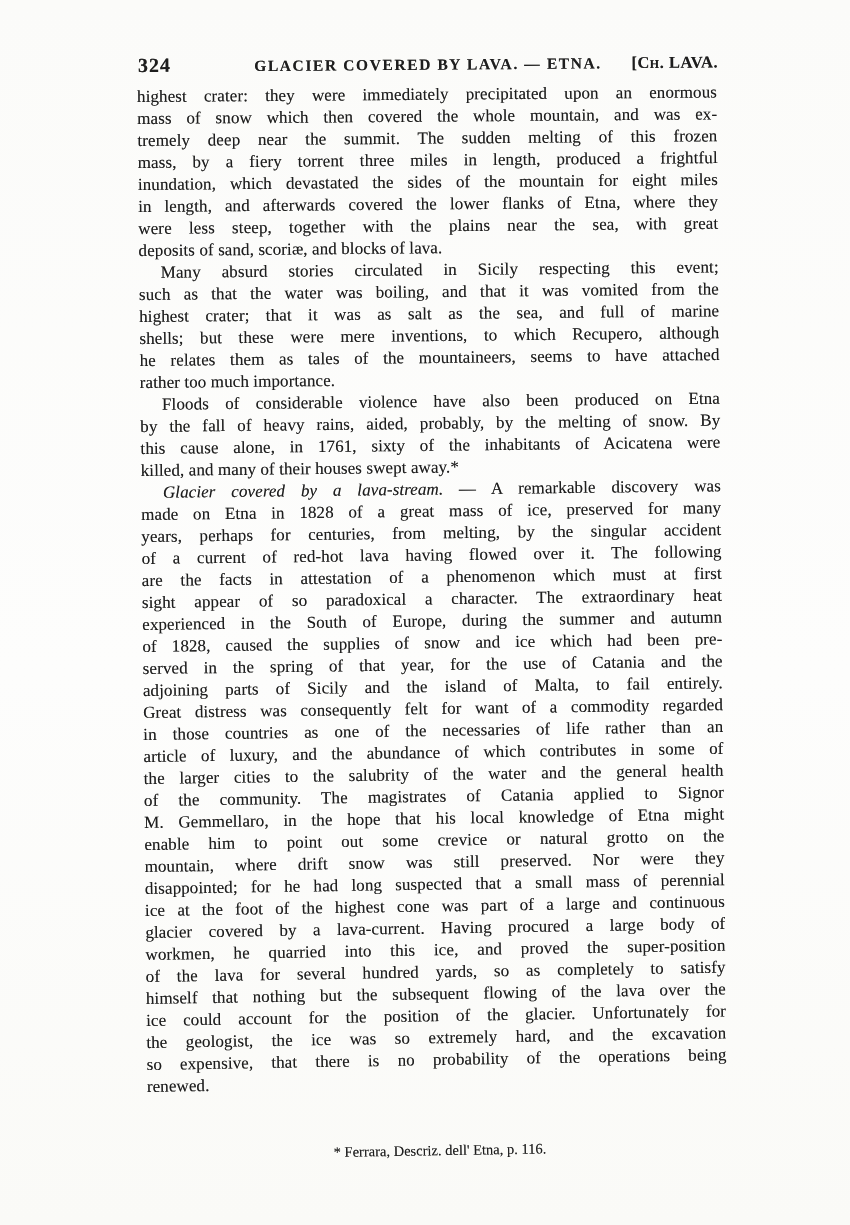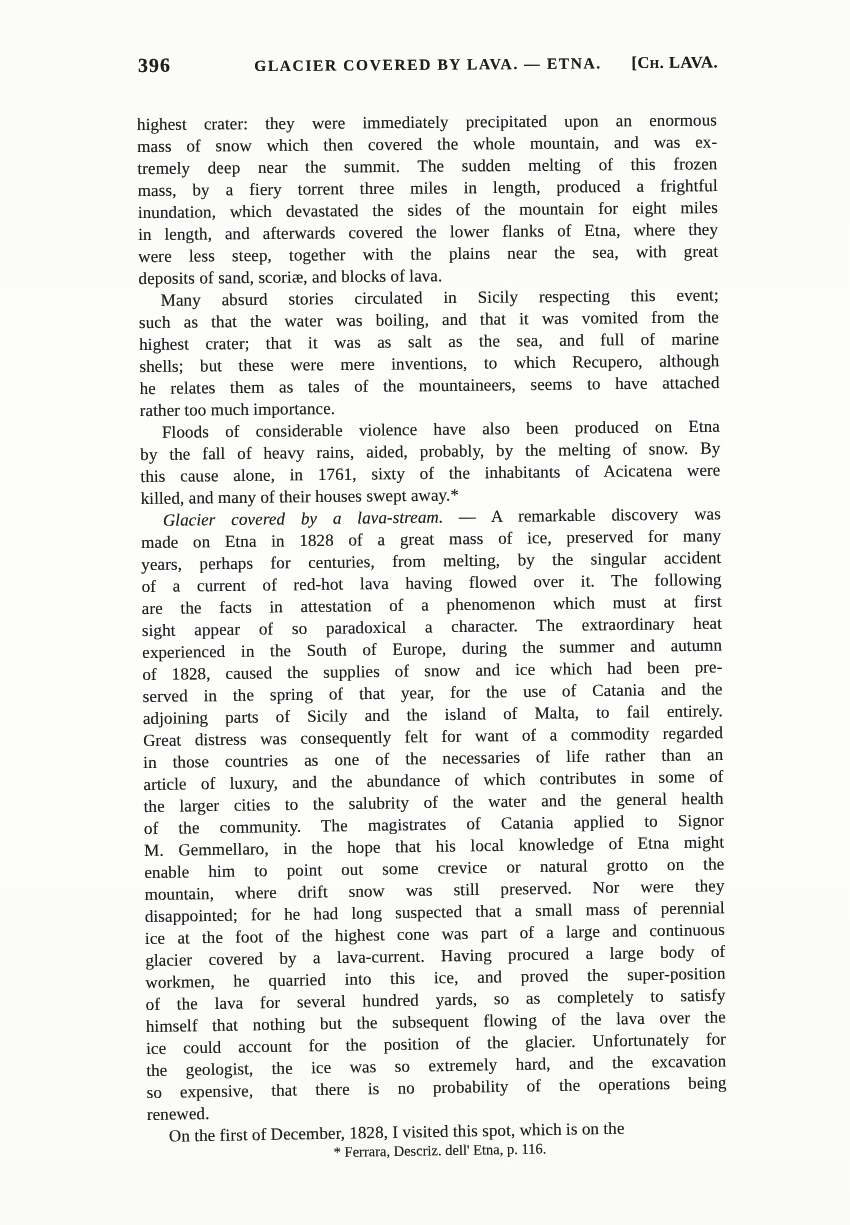--- a/index.html
+++ b/index.html
@@ -49,21 +49,20 @@
     white-space: nowrap;
   }
   .body {
     position: absolute;
     left: 137px;
     top: 86px;
     width: 580px;
     font-size: 17px;
     line-height: 22px;
     letter-spacing: 0.1px;
-    margin-top: 28px;
   }
   .line {
     white-space: nowrap;
     transform-origin: 0 50%;
   }
   .line.just {
     white-space: normal;
     text-align: justify;
     text-align-last: justify;
   }
@@ -78,21 +77,21 @@
     font-size: 14.5px;
     transform: rotate(-0.95deg);
     transform-origin: 0 50%;
   }
 </style>
 </head>
 <body>
 
 <div class="page">
   <div class="header">
-    <span class="page-num">396</span>
+    <span class="page-num">324</span>
     <span class="running-title">GLACIER COVERED BY LAVA. — ETNA.</span>
     <span class="chapter">[Ch. LAVA.</span>
   </div>
 
   <div class="body">
       <div>
         <div class="line just" style="transform: translateX(0px) rotate(-0.45deg);">highest crater: they were immediately precipitated upon an enormous</div>
         <div class="line just" style="transform: translateX(0.2px) rotate(-0.46deg);">mass of snow which then covered the whole mountain, and was ex-</div>
         <div class="line just" style="transform: translateX(0.4px) rotate(-0.47deg);">tremely deep near the summit. The sudden melting of this frozen</div>
         <div class="line just" style="transform: translateX(0.7px) rotate(-0.49deg);">mass, by a fiery torrent three miles in length, produced a frightful</div>
@@ -138,21 +137,18 @@
         <div class="line just" style="transform: translateX(8px) rotate(-0.89deg);">ice at the foot of the highest cone was part of a large and continuous</div>
         <div class="line just" style="transform: translateX(8.3px) rotate(-0.9deg);">glacier covered by a lava-current. Having procured a large body of</div>
         <div class="line just" style="transform: translateX(8.5px) rotate(-0.92deg);">workmen, he quarried into this ice, and proved the super-position</div>
         <div class="line just" style="transform: translateX(8.7px) rotate(-0.93deg);">of the lava for several hundred yards, so as completely to satisfy</div>
         <div class="line just" style="transform: translateX(8.9px) rotate(-0.94deg);">himself that nothing but the subsequent flowing of the lava over the</div>
         <div class="line just" style="transform: translateX(9.1px) rotate(-0.95deg);">ice could account for the position of the glacier. Unfortunately for</div>
         <div class="line just" style="transform: translateX(9.3px) rotate(-0.96deg);">the geologist, the ice was so extremely hard, and the excavation</div>
         <div class="line just" style="transform: translateX(9.6px) rotate(-0.98deg);">so expensive, that there is no probability of the operations being</div>
         <div class="line" style="transform: translateX(9.8px) rotate(-0.99deg);">renewed.</div>
       </div>
-      <div>
-        <div class="line indent" style="transform: translateX(10px) rotate(-1deg);">On the first of December, 1828, I visited this spot, which is on the</div>
-      </div>
     </div>
 
   <div class="footnote">
     <span>* Ferrara, Descriz. dell' Etna, p. 116.</span>
   </div>
 </div>
 
 </body></html>

